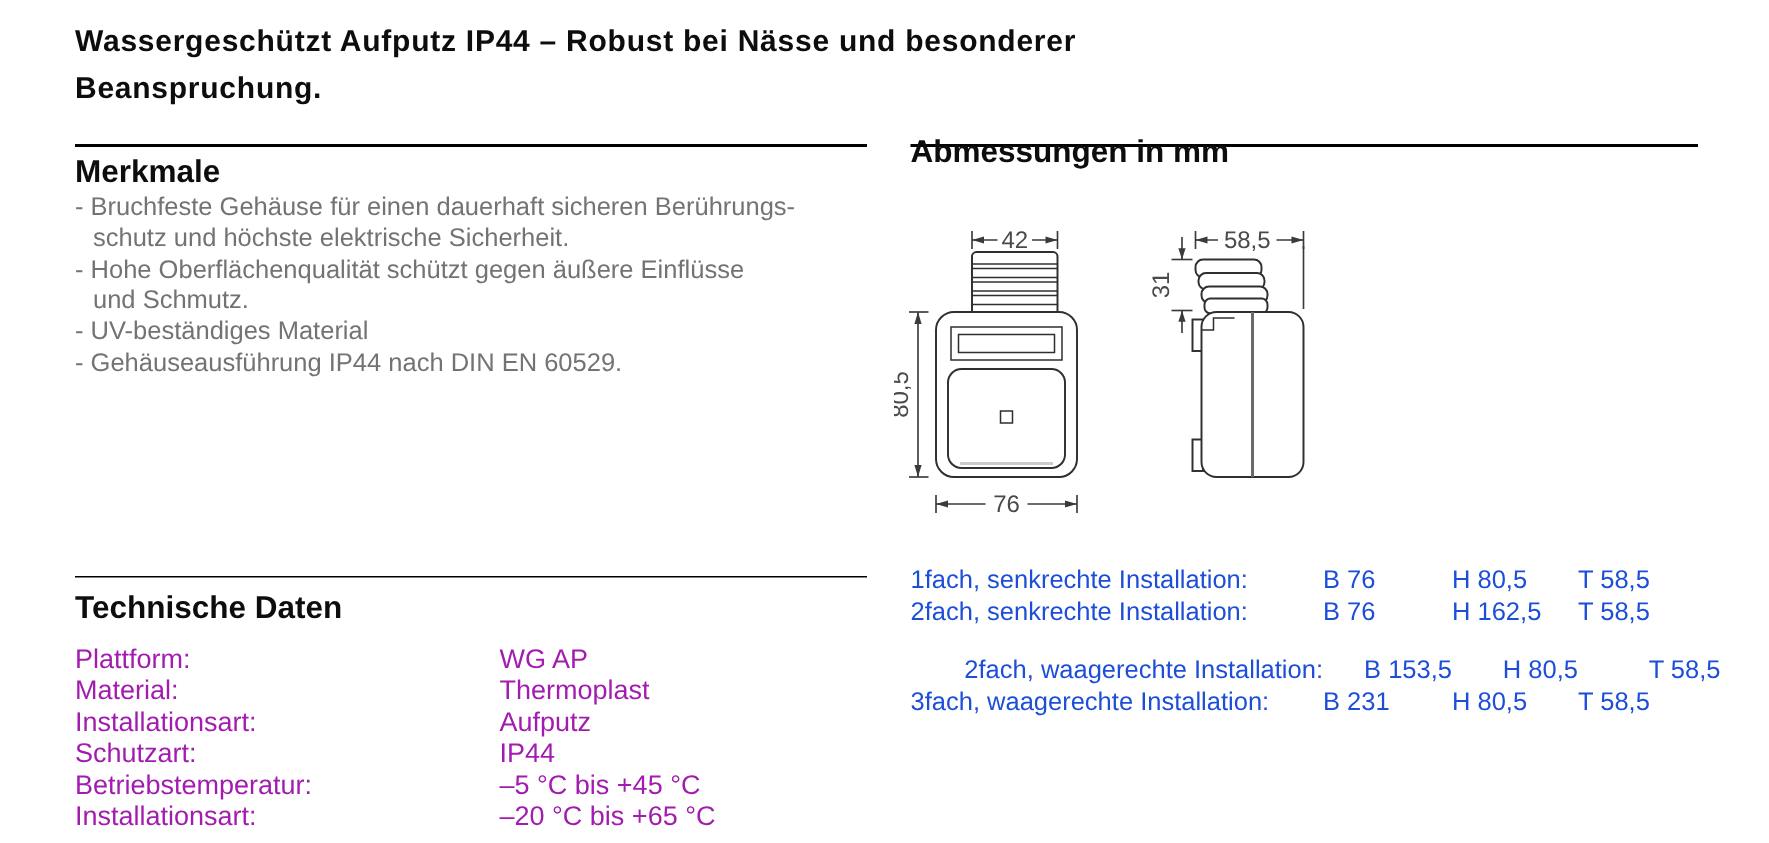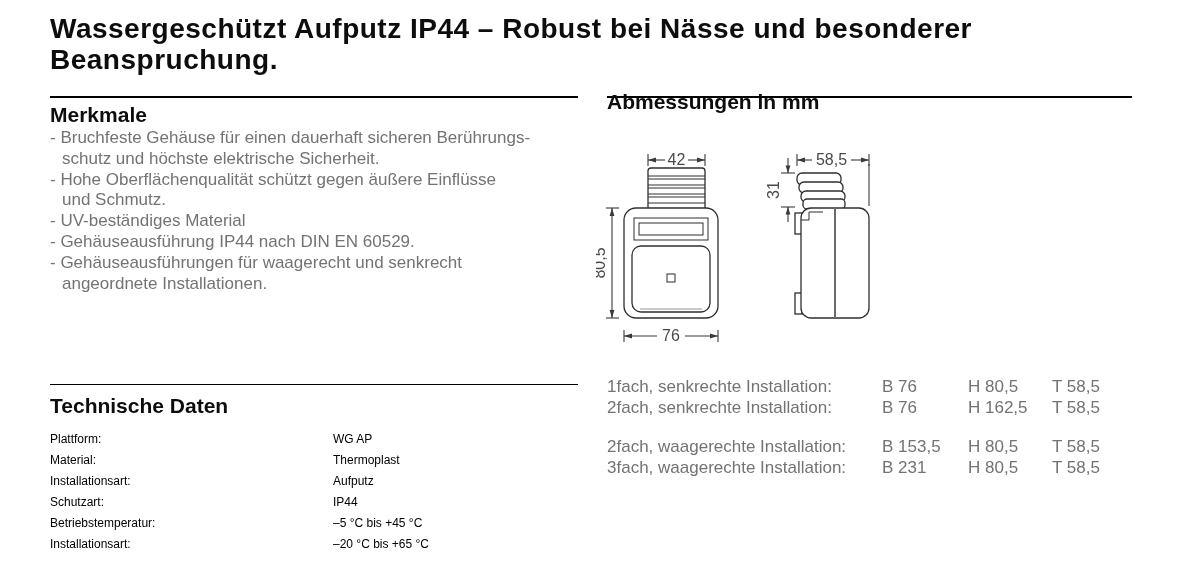--- a/index.html
+++ b/index.html
@@ -3,49 +3,49 @@
 <meta charset="utf-8">
 <style>
   * { margin:0; padding:0; box-sizing:border-box; }
   html,body { background:#ffffff; }
   .page {
     position:relative; width:1179px; height:562px; background:#fff;
     font-family:"Liberation Sans", sans-serif; color:#111; overflow:hidden;
   }
   .page-title {
     position:absolute; left:50px; top:13px; width:960px;
-    font-size:28px; font-weight:bold; line-height:31px; letter-spacing:0.5px;
+    font-size:20px; font-weight:bold; line-height:31px; letter-spacing:0.5px;
     white-space:pre-line; color:#0d0d0d;
   }
   .rule { position:absolute; background:#000; }
   .rule-left-top  { left:50px;  top:96px;  width:528px; height:2px; }
   .rule-right-top { left:607px; top:96px;  width:525px; height:2px; }
   .rule-left-mid  { left:50px;  top:384px; width:528px; height:1px; }
 
   .section-heading { font-size:21px; font-weight:bold; line-height:20px; color:#0d0d0d; }
 
   .merkmale { position:absolute; left:50px; top:105px; width:545px; }
   .merkmale .section-heading { margin-bottom:3px; }
   .feature-item {
     font-size:17px; line-height:20.8px; color:#737373;
     white-space:pre-line; padding-left:12px; text-indent:-12px;
   }
 
   .tech { position:absolute; left:50px; top:396px; width:545px; }
   .tech .section-heading { margin-bottom:13px; }
-  .tech-row { display:flex; font-size:12px; line-height:21px; color:#000000; }
+  .tech-row { display:flex; font-size:18px; line-height:21px; color:#a21caf; }
   .tech-row .tlabel { width:283px; flex:0 0 283px; }
   .tech-row .tvalue { flex:1; }
 
   .abm-heading { position:absolute; left:607px; top:92px; }
 
   .dim-table { position:absolute; left:607px; top:376px; width:540px; }
   .dim-row { display:grid; grid-template-columns:275px 86px 84px auto;
-             font-size:17px; line-height:21px; color:#737373; }
-  .dim-row.group-start { margin-top:18px; }
+             font-size:17px; line-height:21px; color:#1d4ed8; }
+  .dim-row.group-start { margin-top:18px;text-align:right; }
 
   .drawing { position:absolute; left:596px; top:142px; width:344px; height:215px; }
   .drawing svg { display:block; width:344px; height:215px; }
   .outline { fill:#ffffff; stroke:#2f2f2f; stroke-width:1.3; }
   .thin    { fill:none;    stroke:#2f2f2f; stroke-width:1; }
   .dimline { stroke:#3a3a3a; stroke-width:1.1; fill:none; }
   .dimarrow{ fill:#3a3a3a; stroke:none; }
   .dimtext { font-family:"Liberation Sans", sans-serif; font-size:16px; fill:#4a4a4a; }
   .seam    { stroke:#6a6a6a; stroke-width:2; }
 </style>
@@ -62,22 +62,20 @@
   <div class="rule rule-left-mid"></div>
 
   <div class="merkmale">
     <div class="section-heading">Merkmale</div>
     <div class="feature-item">- Bruchfeste Gehäuse für einen dauerhaft sicheren Berührungs-
 schutz und höchste elektrische Sicherheit.</div>
     <div class="feature-item">- Hohe Oberflächenqualität schützt gegen äußere Einflüsse
 und Schmutz.</div>
     <div class="feature-item">- UV-beständiges Material</div>
     <div class="feature-item">- Gehäuseausführung IP44 nach DIN EN 60529.</div>
-    <div class="feature-item">- Gehäuseausführungen für waagerecht und senkrecht
-angeordnete Installationen.</div>
   </div>
 
   <div class="tech">
     <div class="section-heading">Technische Daten</div>
     <div class="tech-row">
       <span class="tlabel">Plattform:</span>
       <span class="tvalue">WG AP</span>
     </div>
     <div class="tech-row">
       <span class="tlabel">Material:</span>

